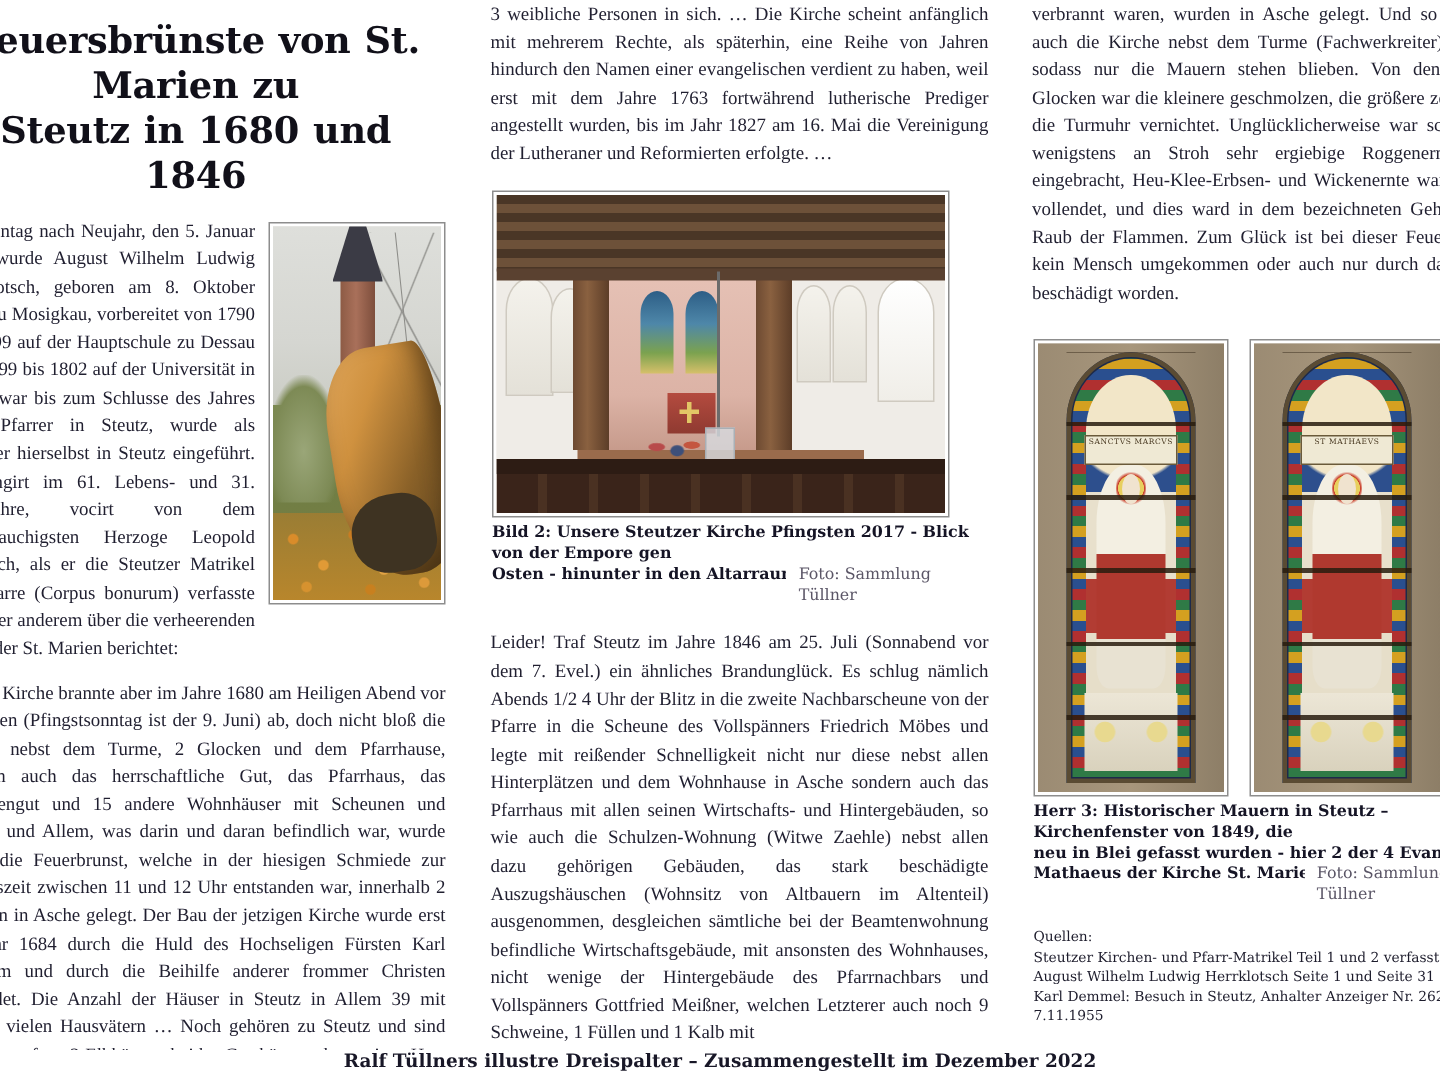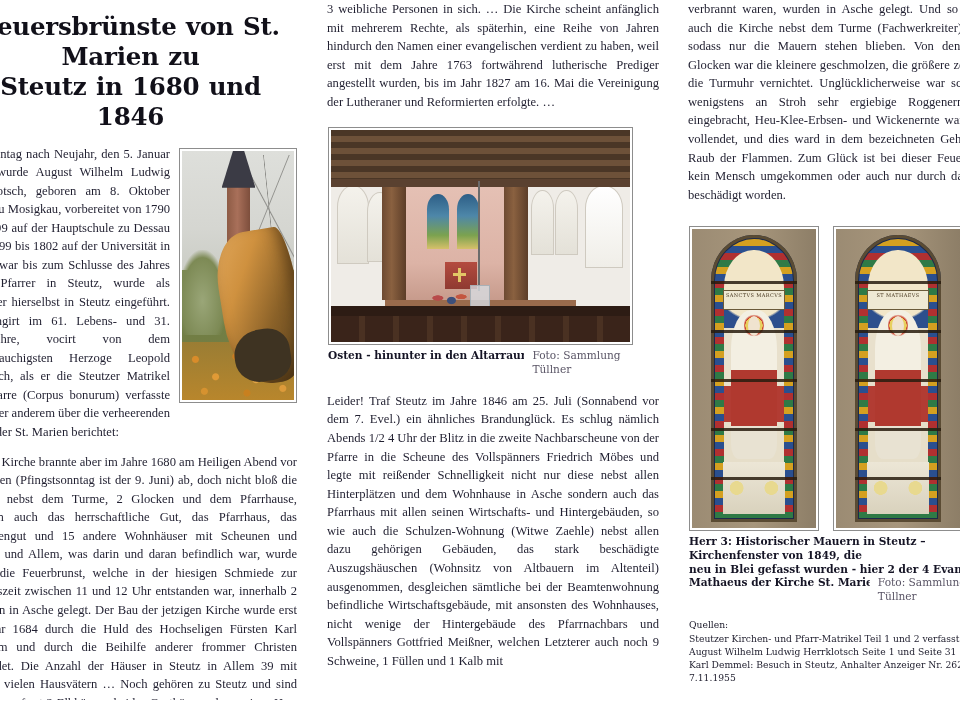--- a/index.html
+++ b/index.html
@@ -290,20 +290,26 @@
         <div class="floor"></div>
         <div class="people"></div>
         <div class="beams"></div>
         <div class="chandelier"></div>
         <div class="pews"></div>
       </div>
     </div>
 
     <div class="caption">
       <div class="cap-line">
+        <span>
+          <b>Bild 2:</b>
+          <span>Unsere Steutzer Kirche Pfingsten 2017 - Blick von der Empore gen</span>
+        </span>
+      </div>
+      <div class="cap-line">
         <span class="left">Osten - hinunter in den Altarraum</span>
         <span class="foto">Foto:  Sammlung Tüllner</span>
       </div>
     </div>
 
     <div style="height:15px"></div>
 
     <div class="body-txt">
       <p class="para">Leider!  Traf Steutz im Jahre 1846 am 25. Juli (Sonnabend vor dem 7. Evel.) ein ähnliches Brandunglück. Es schlug nämlich Abends 1/2 4 Uhr der Blitz in die zweite Nachbarscheune von der Pfarre in die Scheune des Vollspänners Friedrich Möbes und legte mit reißender Schnelligkeit nicht nur diese nebst allen Hinterplätzen und dem Wohnhause in Asche sondern auch das Pfarrhaus mit allen seinen Wirtschafts- und Hintergebäuden, so wie auch die Schulzen-Wohnung (Witwe Zaehle) nebst allen dazu gehörigen Gebäuden, das stark beschädigte Auszugshäuschen (Wohnsitz von Altbauern im Altenteil) ausgenommen, desgleichen sämtliche bei der Beamtenwohnung befindliche Wirtschaftsgebäude, mit ansonsten des Wohnhauses, nicht wenige der Hintergebäude des Pfarrnachbars und Vollspänners Gottfried Meißner, welchen Letzterer auch noch 9 Schweine, 1 Füllen und 1 Kalb mit</p>
     </div>
@@ -372,14 +378,15 @@
       </div>
     </div>
 
     <div class="sources">
       <div class="hd">Quellen:</div>
       <div>Steutzer Kirchen- und Pfarr-Matrikel Teil 1 und 2 verfasst von August Wilhelm Ludwig Herrklotsch Seite 1 und Seite 31</div>
       <div>Karl Demmel: Besuch in Steutz, Anhalter Anzeiger Nr. 262 am 7.11.1955</div>
     </div>
   </div>
 
+  <div class="footer">Ralf Tüllners illustre Dreispalter – Zusammengestellt im Dezember 2022</div>
 
 </div>
 
 </body></html>

